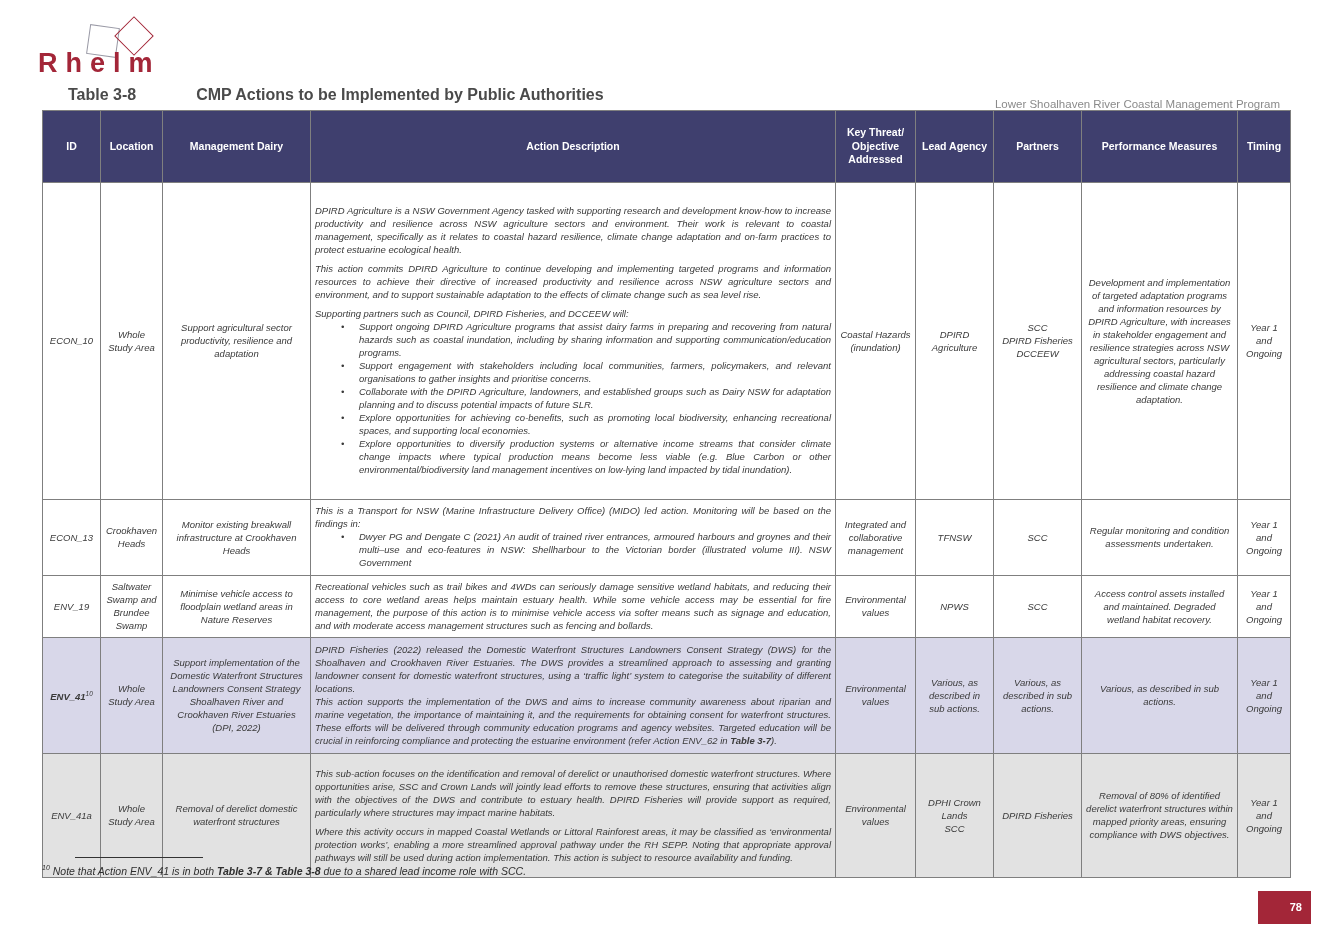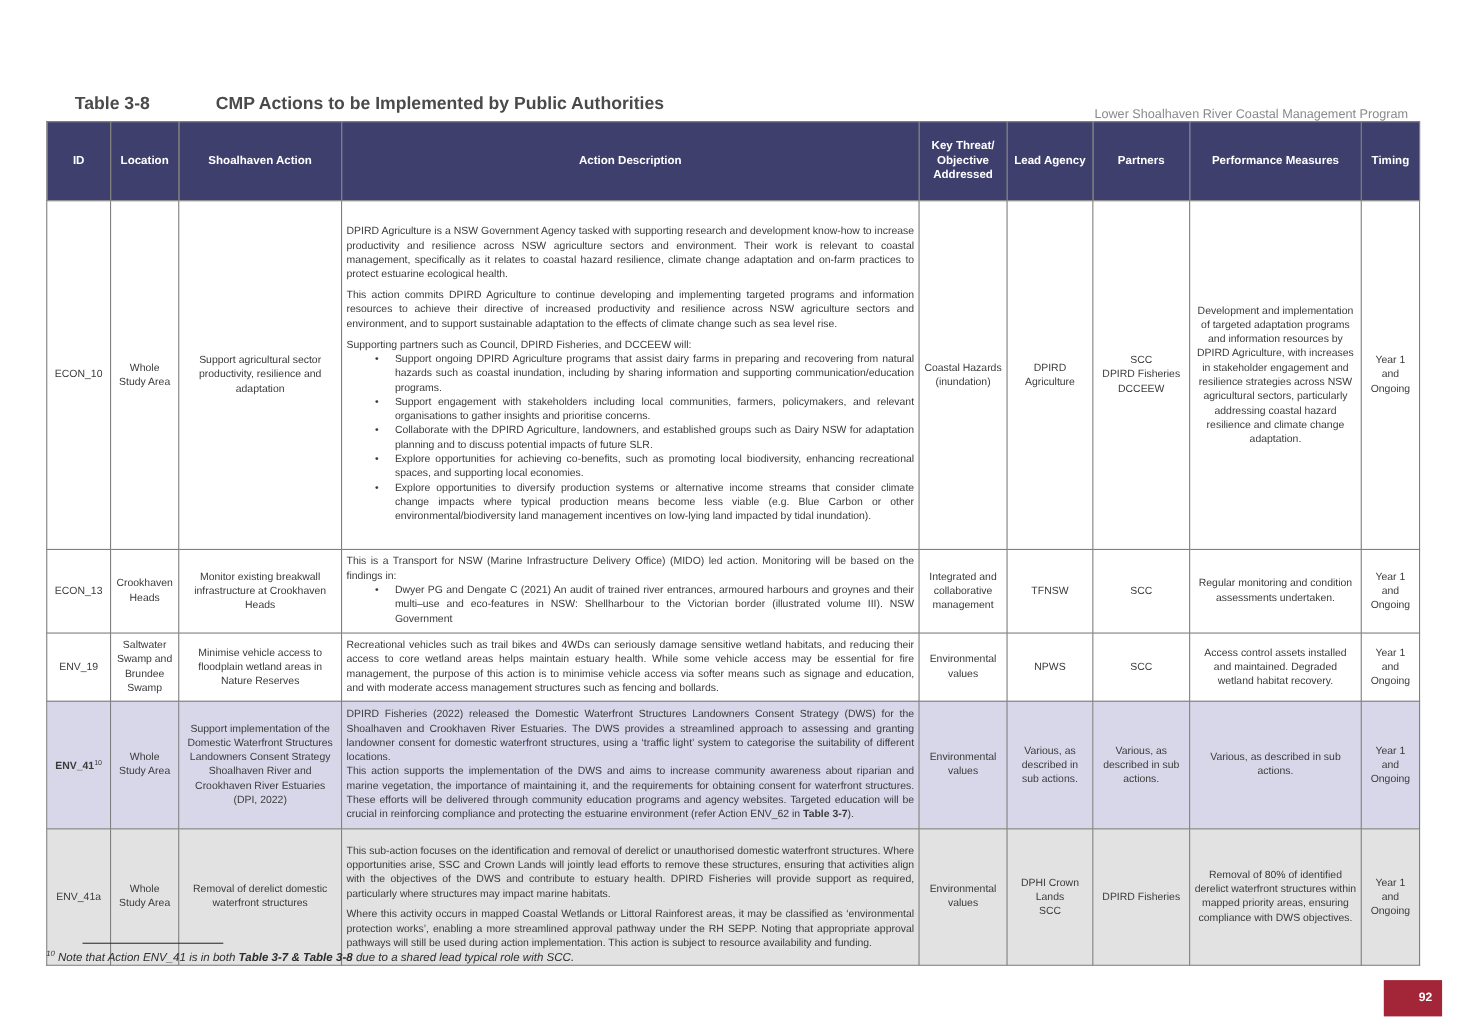--- a/index.html
+++ b/index.html
@@ -19,21 +19,21 @@
   .caption { position:absolute; left:68px; top:86px; display:flex; gap:60px;
              font-size:16px; font-weight:700; color:#4a4a4a; }
 
   
   table.cmp { position:absolute; left:42px; top:110px; width:1248px;
               border-collapse:collapse; table-layout:fixed;
               border:1.5px solid #555; }
   table.cmp th, table.cmp td { border:1px solid #7f7f7f; vertical-align:middle; }
   table.cmp thead th { background:var(--header-bg); color:#fff; font-size:10.5px;
               font-weight:700; text-align:center; padding:15px 3px; height:48px; line-height:1.3; }
-  table.cmp td { font-size:9.5px; line-height:13px; padding:2px 4px; }
+  table.cmp td { font-size:9.5px; line-height:13px; padding:2px 4px;font-style:italic; }
   tbody tr:nth-child(1){ height:317px; }
   tbody tr:nth-child(2){ height:76px; }
   tbody tr:nth-child(3){ height:62px; }
   tbody tr:nth-child(4){ height:116px; }
   tbody tr:nth-child(5){ height:124px; }
   tr.hl-purple td { background:var(--hl-purple); }
   tr.hl-gray td   { background:var(--hl-gray); }
   td.c-id, td.c-loc, td.c-threat, td.c-lead, td.c-partners { text-align:center; }
   td.c-act, td.c-perf, td.c-timing { text-align:center; }
   td.c-desc { vertical-align:top; text-align:justify; padding:2px 6px 2px 5px; }
@@ -54,20 +54,25 @@
   .footnote b { font-weight:700;text-align:center; }
   .page-badge { position:absolute; left:1258px; top:891px; width:53px; height:33px;
                 background:var(--brand-red); color:#fff; font-size:11px; font-weight:600;
                 text-align:right; line-height:33px; padding-right:9px; }
 </style>
 </head>
 <body>
 
 <div class="page">
 
+  <div class="logo">
+    <span class="logo-sq"></span>
+    <span class="logo-diamond"></span>
+    <span class="logo-text">Rhelm</span>
+  </div>
 
   <div class="hdr-right">Lower Shoalhaven River Coastal Management Program</div>
 
   <div class="caption">
     <span>Table 3-8</span>
     <span>CMP Actions to be Implemented by Public Authorities</span>
   </div>
 
   <table class="cmp">
     <colgroup>
@@ -78,21 +83,21 @@
         <col style="width:80px">
         <col style="width:78px">
       <col style="width:88px">
         <col style="width:156px">
         <col style="width:53px">
     </colgroup>
     <thead>
       <tr>
           <th>ID</th>
           <th>Location</th>
-          <th>Shoalhaven Action</th>
+          <th>Management Dairy</th>
           <th>Action Description</th>
           <th>Key Threat/ Objective Addressed</th>
           <th>Lead Agency</th>
           <th>Partners</th>
           <th>Performance Measures</th>
           <th>Timing</th>
         </tr>
     </thead>
     <tbody>
         <tr>
@@ -194,19 +199,19 @@
           <td class="c-partners">
             <div>DPIRD Fisheries</div>
           </td>
           <td class="c-perf">Removal of 80% of identified derelict waterfront structures within mapped priority areas, ensuring compliance with DWS objectives.</td>
           <td class="c-timing">Year 1 and Ongoing</td>
         </tr>
       </tbody>
   </table>
 
   <div class="footnote-rule"></div>
-  <p class="footnote"><sup>10</sup><span> Note that Action ENV_41 is in both </span><b><i>Table 3-7 &amp; Table 3-8</i></b><span> due to a shared lead typical role with SCC.</span></p>
+  <p class="footnote"><sup>10</sup><span> Note that Action ENV_41 is in both </span><b><i>Table 3-7 &amp; Table 3-8</i></b><span> due to a shared lead income role with SCC.</span></p>
 
   <div class="page-badge">
-    <span>92</span>
+    <span>78</span>
   </div>
 
 </div>
 
 </body></html>

